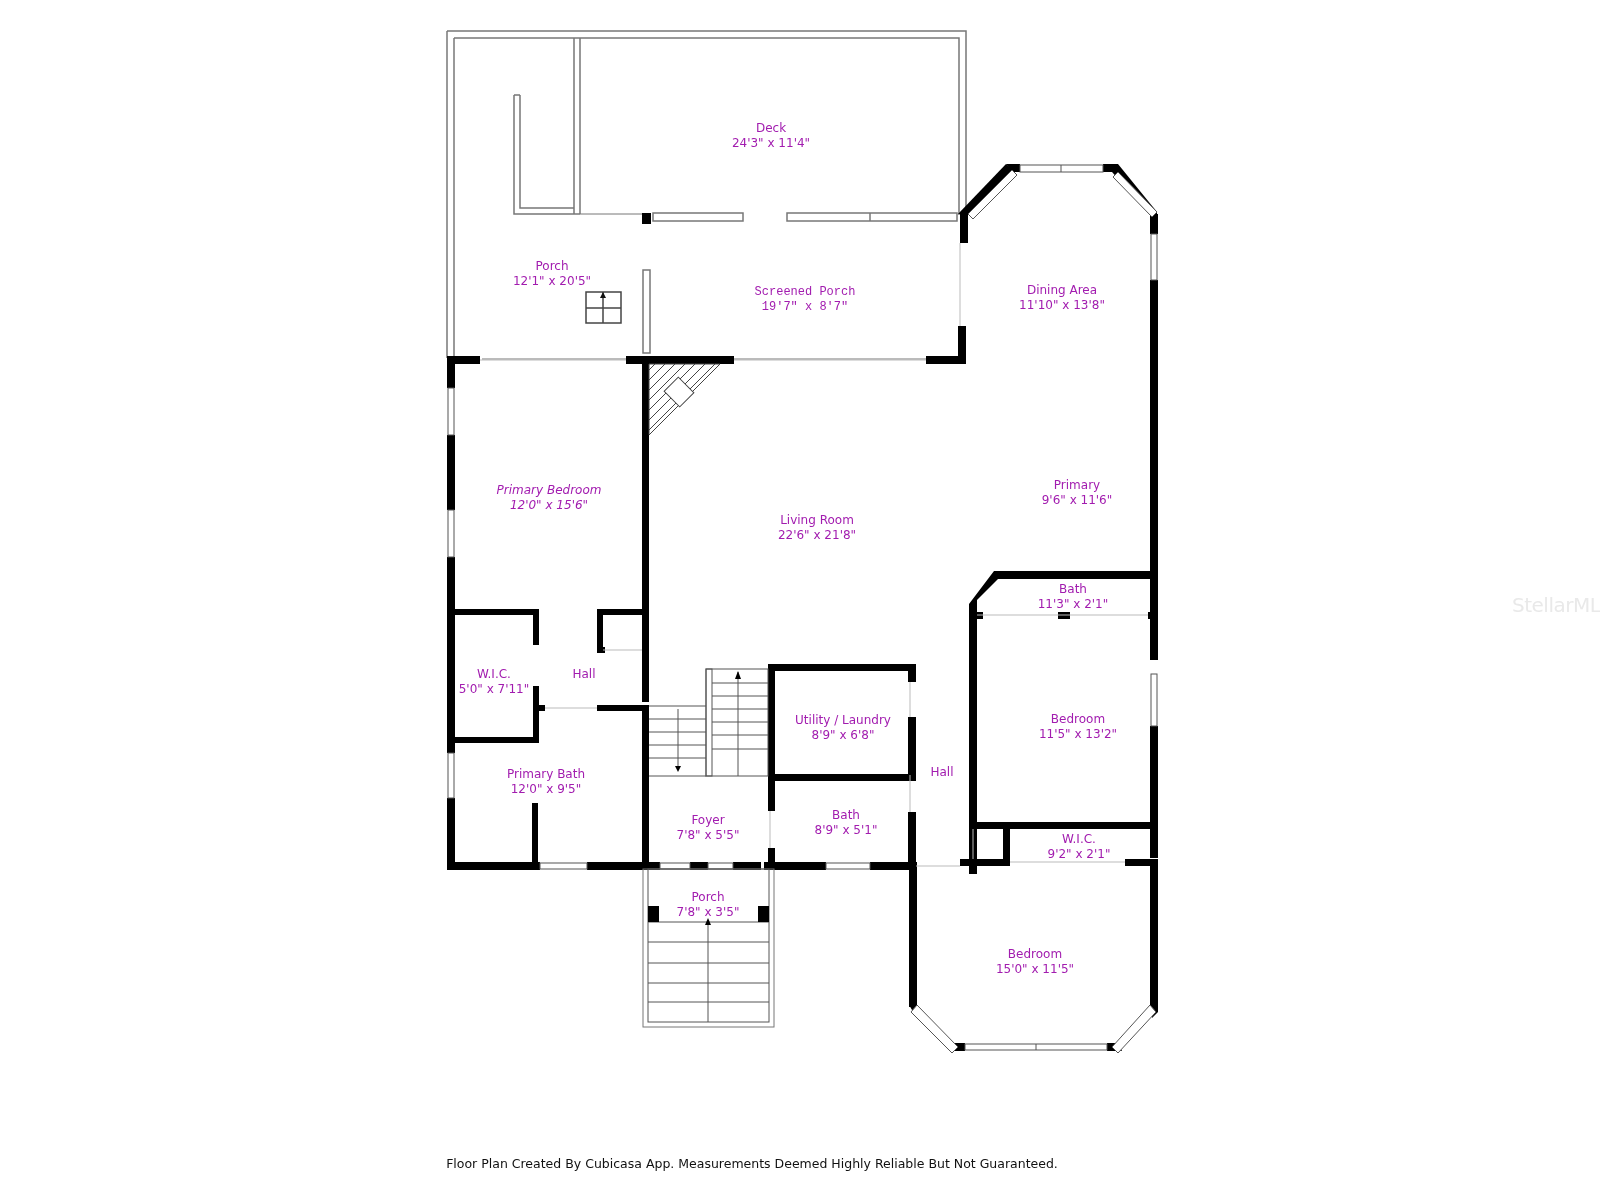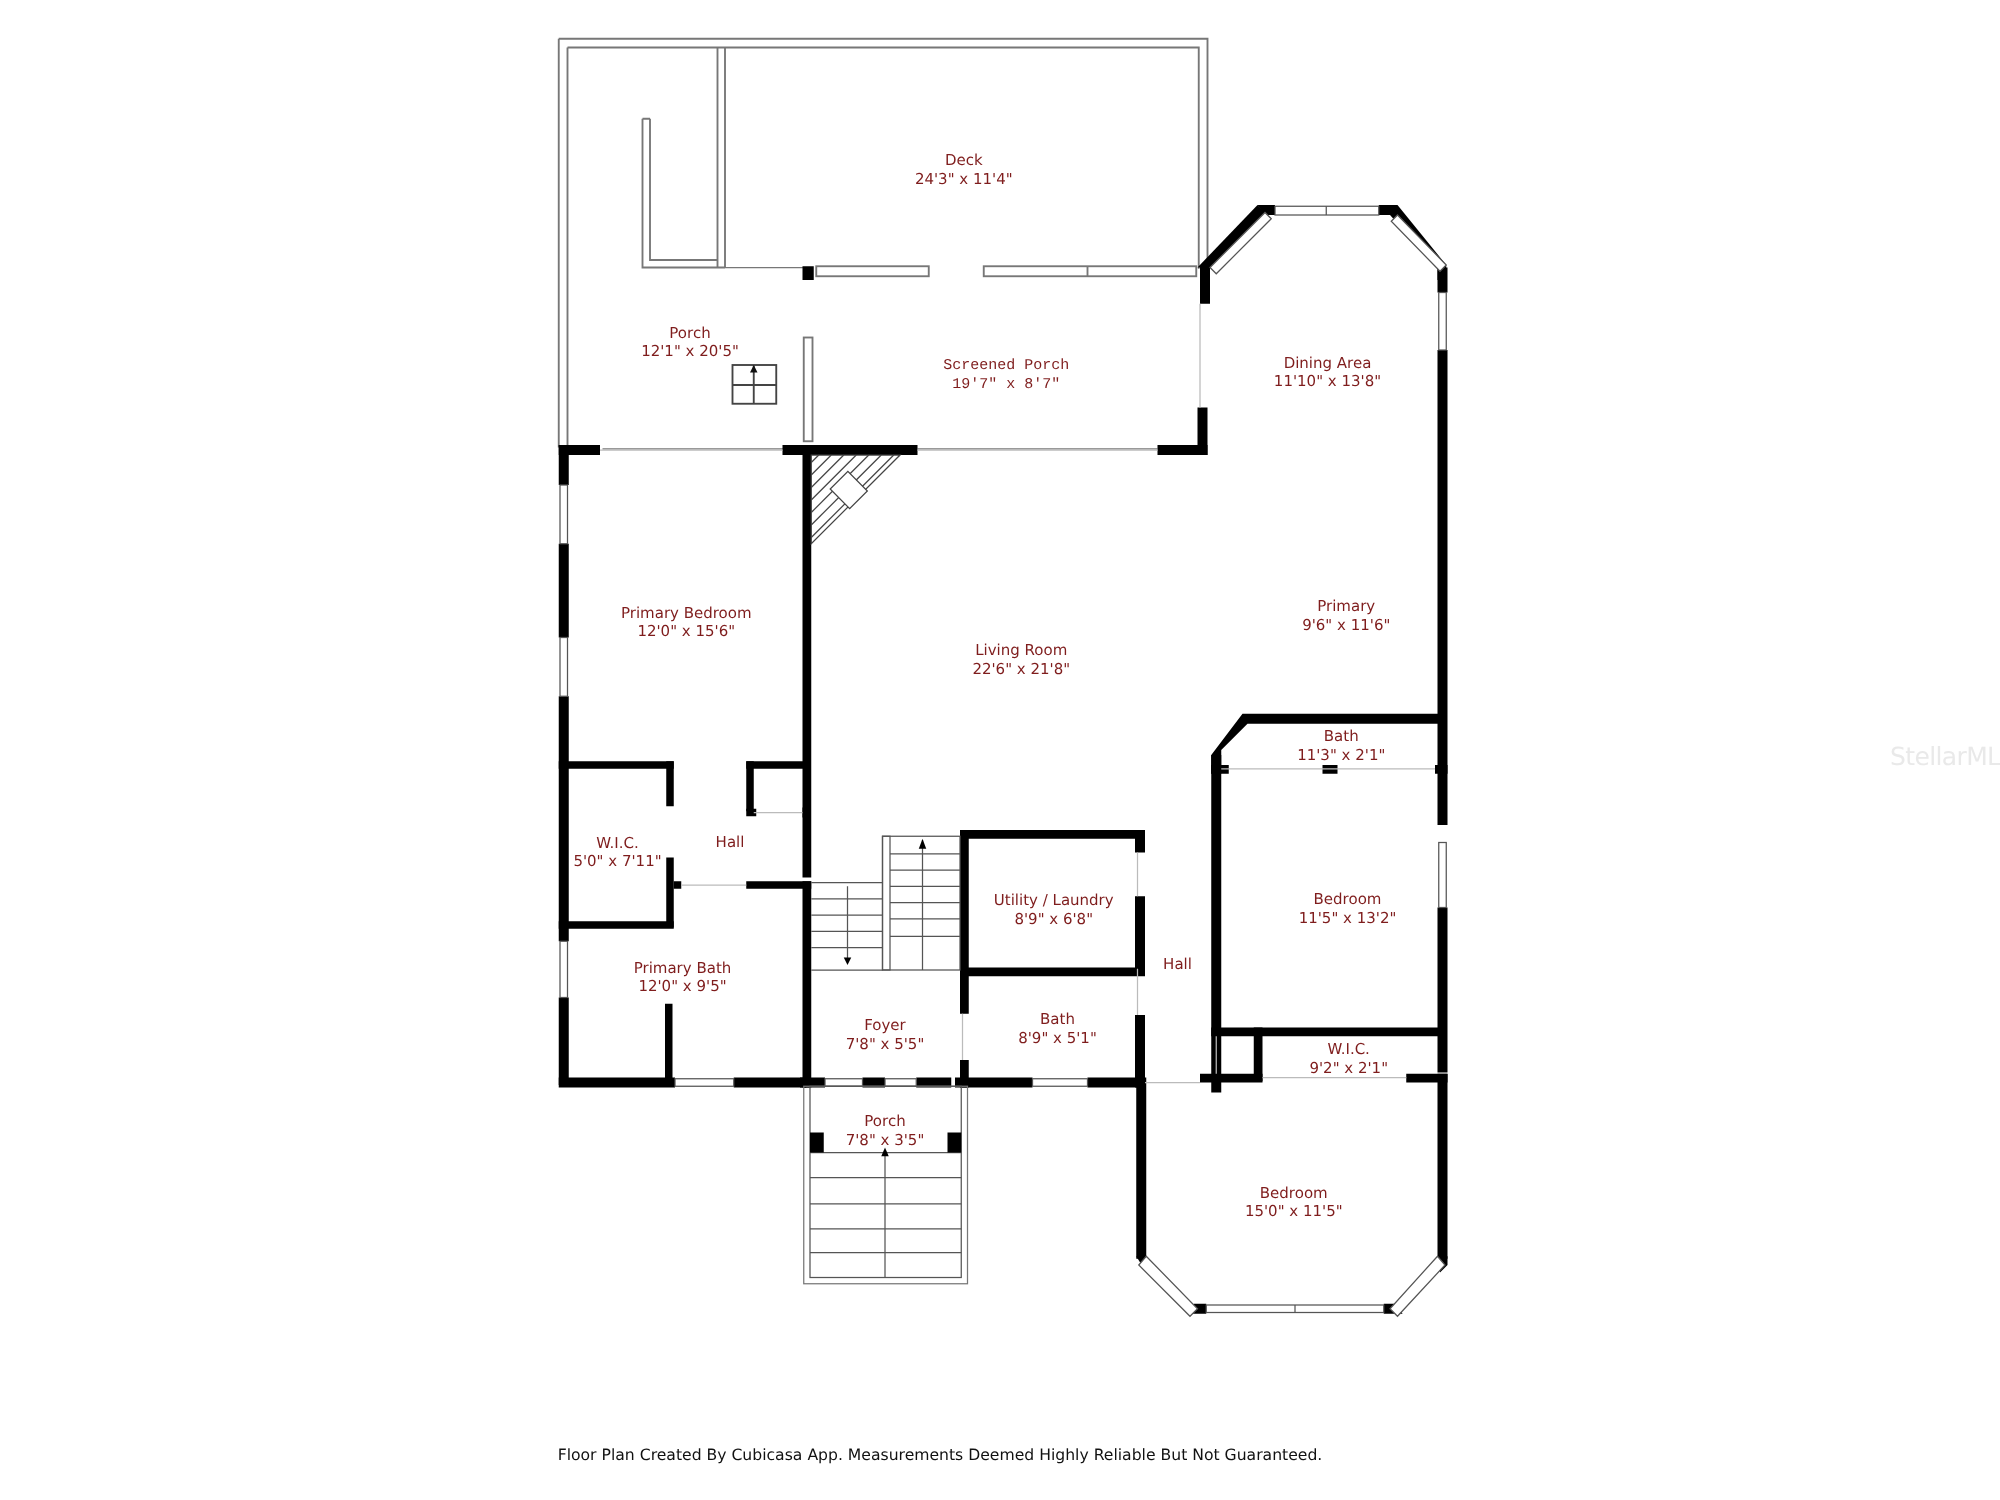--- a/index.html
+++ b/index.html
@@ -1,18 +1,18 @@
 <!DOCTYPE html>
 <html><head>
 <meta charset="utf-8">
 <style>
   html, body { margin:0; padding:0; background:#ffffff; }
   body { width:1600px; height:1200px; position:relative; overflow:hidden; font-family:"Liberation Sans", "DejaVu Sans", sans-serif; }
   #plan { position:absolute; left:0; top:0; }
-  .room-label { position:absolute; transform:translate(-50%,-50%); text-align:center; color:#7f1d1d; font-size:12px; line-height:15px; white-space:nowrap; font-family:"DejaVu Sans", sans-serif; }
+  .room-label { position:absolute; transform:translate(-50%,-50%); text-align:center; color:#a21caf; font-size:12px; line-height:15px; white-space:nowrap; font-family:"DejaVu Sans", sans-serif; }
   .room-label .dims { display:block; }
   .footer { position:absolute; left:0; width:1504px; top:1156px; text-align:center; font-size:12.5px; color:#111; font-family:"DejaVu Sans", sans-serif; }
   .watermark { position:absolute; left:1512px; top:593px; font-size:20px; color:#e9e9e9; font-family:"DejaVu Sans", sans-serif; letter-spacing:-0.5px; }
 </style>
 </head>
 <body>
 
 <svg id="plan" width="1600" height="1200" viewBox="0 0 1600 1200" xmlns="http://www.w3.org/2000/svg">
   <g fill="none" stroke="#777" stroke-width="1.5">
 
@@ -198,21 +198,21 @@
     <polygon points="708,918 705,925 711,925"></polygon>
     <rect x="648" y="906" width="11" height="16"></rect>
     <rect x="758" y="906" width="11" height="16"></rect>
   </g>
 </svg>
 
 <div class="room-label" style="left:771px;top:136px;"><span>Deck</span><span class="dims">24'3" x 11'4"</span></div>
 <div class="room-label" style="left:552px;top:274px;"><span>Porch</span><span class="dims">12'1" x 20'5"</span></div>
 <div class="room-label" style="left:805px;top:300px;font-family:Liberation Mono, monospace;"><span>Screened Porch</span><span class="dims">19'7" x 8'7"</span></div>
 <div class="room-label" style="left:1062px;top:298px;"><span>Dining Area</span><span class="dims">11'10" x 13'8"</span></div>
-<div class="room-label" style="left:549px;top:498px;"><span>Primary Bedroom</span><span class="dims">12'0" x 15'6"</span></div>
+<div class="room-label" style="left:549px;top:498px;font-style:italic;"><span>Primary Bedroom</span><span class="dims">12'0" x 15'6"</span></div>
 <div class="room-label" style="left:817px;top:528px;text-align:center;"><span>Living Room</span><span class="dims">22'6" x 21'8"</span></div>
 <div class="room-label" style="left:1077px;top:493px;"><span>Primary</span><span class="dims">9'6" x 11'6"</span></div>
 <div class="room-label" style="left:1073px;top:597px;"><span>Bath</span><span class="dims">11'3" x 2'1"</span></div>
 <div class="room-label" style="left:494px;top:682px;"><span>W.I.C.</span><span class="dims">5'0" x 7'11"</span></div>
 <div class="room-label" style="left:584px;top:674px;"><span>Hall</span></div>
 <div class="room-label" style="left:843px;top:728px;"><span>Utility / Laundry</span><span class="dims">8'9" x 6'8"</span></div>
 <div class="room-label" style="left:1078px;top:727px;"><span>Bedroom</span><span class="dims">11'5" x 13'2"</span></div>
 <div class="room-label" style="left:942px;top:772px;"><span>Hall</span></div>
 <div class="room-label" style="left:546px;top:782px;"><span>Primary Bath</span><span class="dims">12'0" x 9'5"</span></div>
 <div class="room-label" style="left:708px;top:828px;"><span>Foyer</span><span class="dims">7'8" x 5'5"</span></div>

